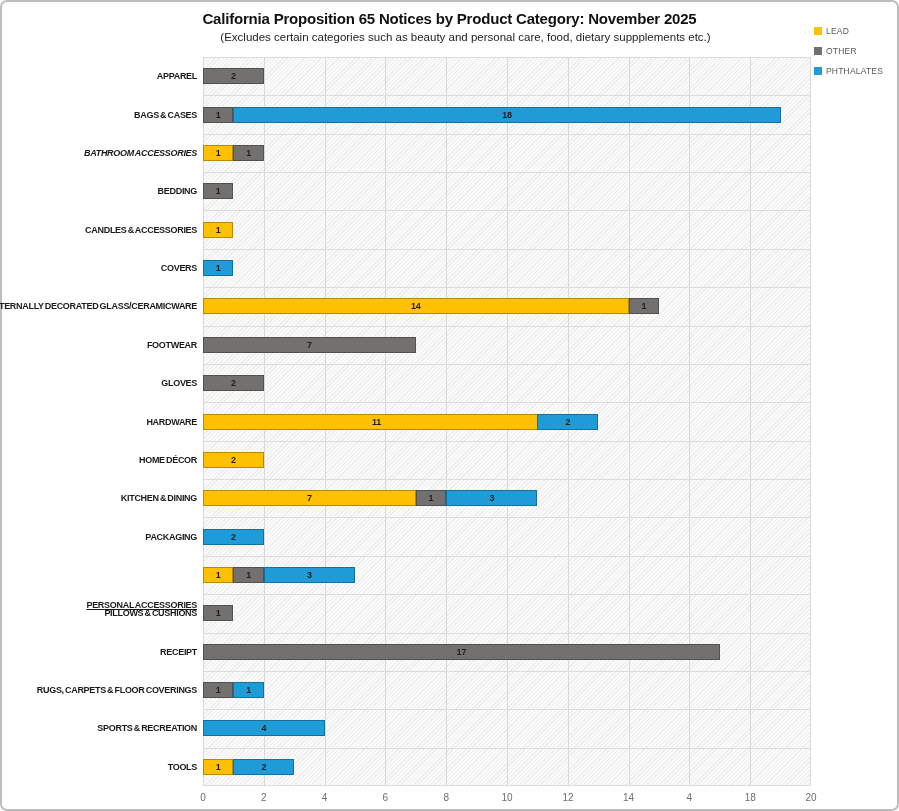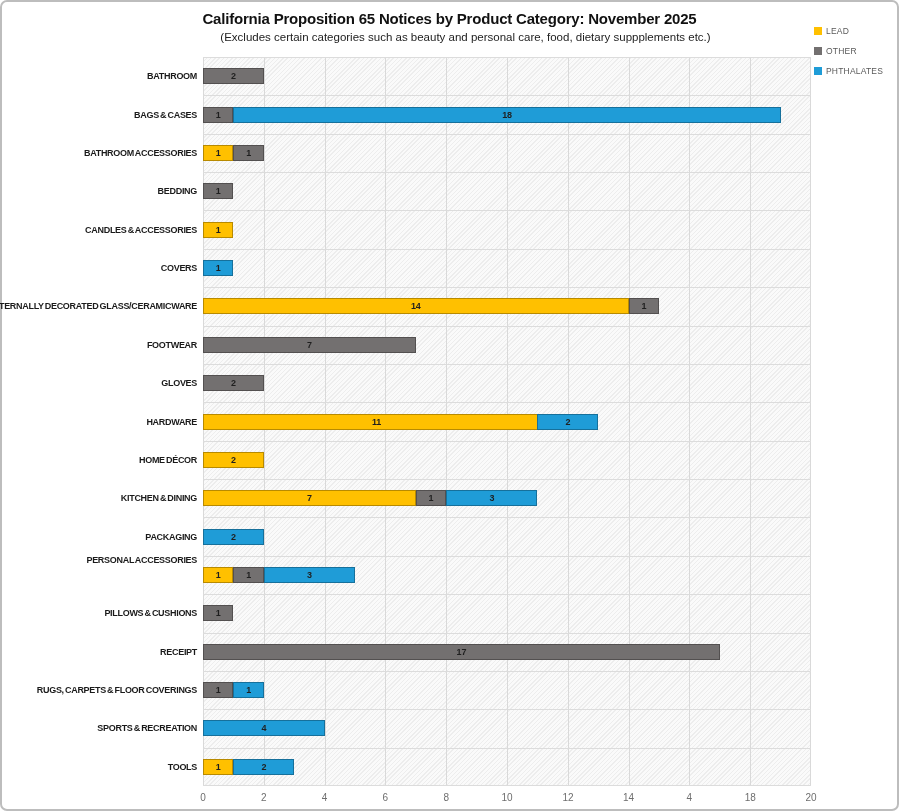--- a/index.html
+++ b/index.html
@@ -88,34 +88,34 @@
     <span class="legend-marker" style="background: rgb(115, 112, 112);"></span>
     <span class="legend-label">OTHER</span>
   </div>
   <div class="legend-item">
     <span class="legend-marker" style="background: rgb(31, 156, 215);"></span>
     <span class="legend-label">PHTHALATES</span>
   </div>
 </div>
 
 <div class="y-labels" style="left: 0px; top: 57px; width: 197px; height: 729px; position: absolute;">
-    <div class="y-label" style="top: 19.1842px;">BATHROOM</div>
+    <div class="y-label" style="top: 19.1842px;">APPAREL</div>
     <div class="y-label" style="top: 57.5526px;">BAGS &amp; CASES</div>
-    <div class="y-label" style="top: 95.9211px;">BATHROOM ACCESSORIES</div>
+    <div class="y-label" style="top: 95.9211px; font-style: italic;">BATHROOM ACCESSORIES</div>
     <div class="y-label" style="top: 134.289px;">BEDDING</div>
     <div class="y-label" style="top: 172.658px;">CANDLES &amp; ACCESSORIES</div>
     <div class="y-label" style="top: 211.026px;">COVERS</div>
     <div class="y-label" style="top: 249.395px;">EXTERNALLY DECORATED GLASS/CERAMICWARE</div>
     <div class="y-label" style="top: 287.763px;">FOOTWEAR</div>
     <div class="y-label" style="top: 326.132px;">GLOVES</div>
     <div class="y-label" style="top: 364.5px;">HARDWARE</div>
     <div class="y-label" style="top: 402.868px;">HOME DÉCOR</div>
     <div class="y-label" style="top: 441.237px;">KITCHEN &amp; DINING</div>
     <div class="y-label" style="top: 479.605px;">PACKAGING</div>
-    <div class="y-label" style="top: 503px;">PERSONAL ACCESSORIES</div>
+    <div class="y-label" style="top: 548px; text-decoration: underline;">PERSONAL ACCESSORIES</div>
     <div class="y-label" style="top: 556.342px;">PILLOWS &amp; CUSHIONS</div>
     <div class="y-label" style="top: 594.711px;">RECEIPT</div>
     <div class="y-label" style="top: 633.079px;">RUGS, CARPETS &amp; FLOOR COVERINGS</div>
     <div class="y-label" style="top: 671.447px;">SPORTS &amp; RECREATION</div>
     <div class="y-label" style="top: 709.816px;">TOOLS</div>
   </div>
 <div class="plot-area" style="left: 203px; top: 57px; width: 608px; height: 729px;">
     <div class="gridline-v" style="left: 0px; background: rgb(217, 217, 217);"></div>
     <div class="gridline-v" style="left: 60.8px; background: rgb(217, 217, 217);"></div>
     <div class="gridline-v" style="left: 121.6px; background: rgb(217, 217, 217);"></div>

